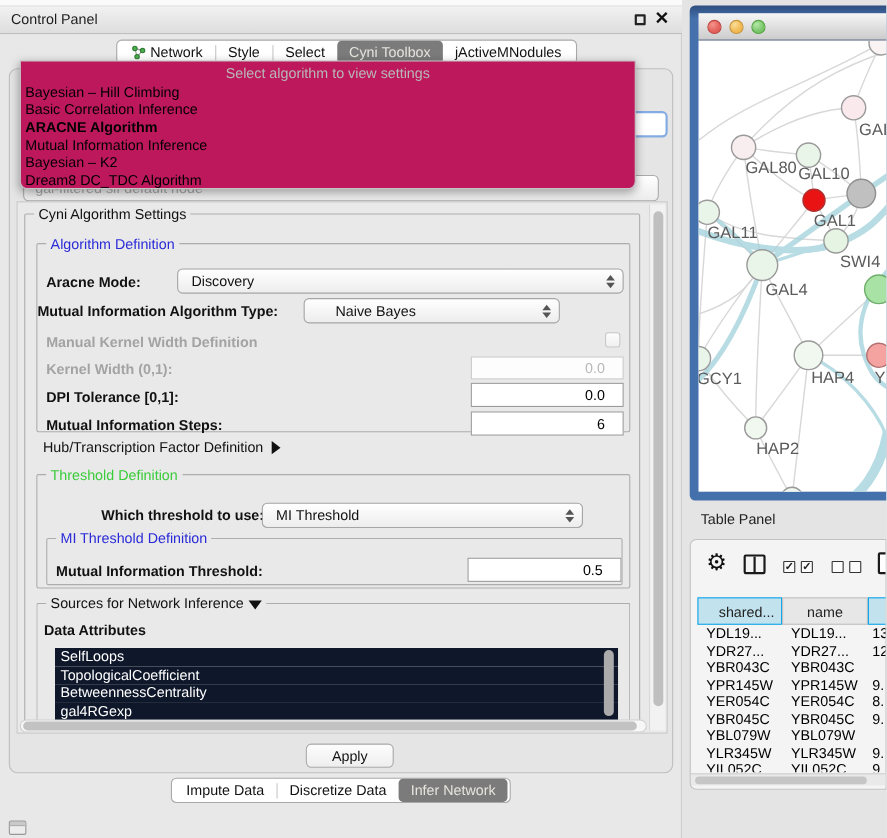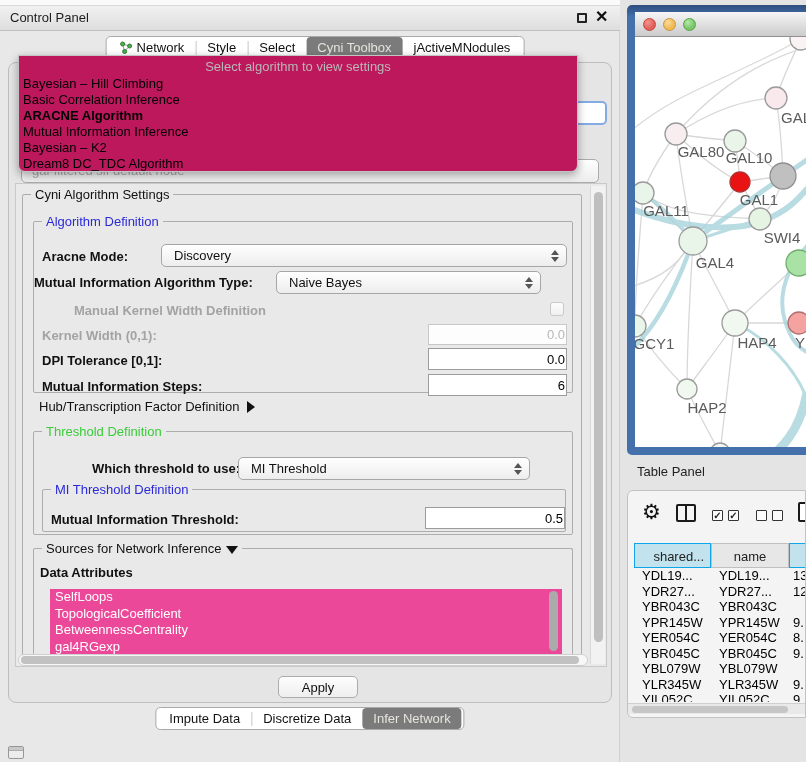--- a/index.html
+++ b/index.html
@@ -39,44 +39,44 @@
   .lbl.b{font-weight:bold;}
   .lbl.dis{color:#A3A3A3;font-weight:bold;}
 
   .combo{position:absolute;height:23px;border:1px solid #A6A6A6;border-radius:5px;background:linear-gradient(#FFFFFF,#EDEDED);display:flex;align-items:center;}
   .cval{flex:1;font-size:13px;color:#111;padding-left:12px;}
   .ud{width:14px;display:flex;flex-direction:column;align-items:center;gap:2px;margin-right:4px;}
   .ud i{display:block;width:0;height:0;border-left:4px solid transparent;border-right:4px solid transparent;}
   .ud i.up{border-bottom:5px solid #555;}
   .ud i.dn{border-top:5px solid #555;}
 
-  .field{position:absolute;height:22px;border:1px solid #9C9C9C;background:#FFF;font-size:13px;color:#000;text-align:right;padding:0 1px;}
+  .field{position:absolute;height:22px;border:1px solid #9C9C9C;background:#FFF;font-size:13px;color:#000;text-align:right;padding:0 16px;}
   .field.dis{border-color:#C8C8C8;color:#B8B8B8;background:#FDFDFD;}
   .cbox{position:absolute;width:14px;height:14px;border:1px solid #C9C9C9;border-radius:3px;background:linear-gradient(#FDFDFD,#F0F0F0);}
 
   .l-aracne{left:8px;top:27px;}   .c-aracne{left:127px;top:22px;width:406px;}
-  .l-mitype{left:0;top:53px;}   .c-mitype{left:242px;top:49px;width:265px;}
-  .l-manual{left:8px;top:81px;margin-left:32px;}   .cb-manual{left:516px;top:80px;}
+  .l-mitype{left:0;top:53px;}   .c-mitype{left:242px;top:49px;width:233px;padding-left:16px;}
+  .l-manual{left:8px;top:81px;}   .cb-manual{left:516px;top:80px;}
   .l-kernel{left:8px;top:106px;}  .f-kernel{left:394px;top:102px;width:139px;height:21px;}
   .l-dpi{left:8px;top:131px;}     .f-dpi{left:394px;top:126px;width:139px;}
   .l-steps{left:8px;top:157px;}   .f-steps{left:394px;top:152px;width:139px;}
 
   .hub-row{position:absolute;left:16px;top:204px;font-size:13px;color:#111;display:flex;align-items:center;gap:8px;}
   .tri-right{width:0;height:0;border-top:6px solid transparent;border-bottom:6px solid transparent;border-left:8px solid #111;}
   .tri-down{display:inline-block;width:0;height:0;border-left:6px solid transparent;border-right:6px solid transparent;border-top:8px solid #111;vertical-align:middle;margin-left:4px;}
 
   .g-threshold{left:10px;top:236px;width:540px;height:104px;}
   .l-which{left:58px;top:29px;}  .c-which{left:204px;top:25px;width:292px;}
   .g-mithr{left:8px;top:57px;width:524px;height:43px;}
   .l-mithr{left:8px;top:22px;}   .f-mithr{left:382px;top:17px;width:140px;}
 
   .g-sources{left:10px;top:353px;width:540px;height:112px;border-bottom:none;}
   .l-dattr{left:6px;top:16px;}
   .attr-list{position:absolute;left:16px;top:40px;width:512px;height:66px;background:#FFF;overflow:hidden;}
-  .attr-item{height:16.5px;line-height:16.5px;background:#ec4899;color:#FFF;font-size:13px;padding-left:5px;white-space:nowrap;}
+  .attr-item{height:16.5px;line-height:16.5px;background:#0f172a;color:#FFF;font-size:13px;padding-left:5px;white-space:nowrap;}
   .list-thumb{position:absolute;right:2px;top:2px;width:9px;height:60px;background:#ABABAB;border-radius:5px;}
 
   .vscroll{position:absolute;left:574px;top:2px;width:15px;height:478px;background:#F2F2F2;border-left:1px solid #D8D8D8;}
   .vthumb{position:absolute;left:3px;top:6px;width:9px;height:450px;background:#BFBFBF;border-radius:5px;}
   .hscroll{position:absolute;left:2px;top:470px;width:570px;height:12px;background:#F7F7F7;border:1px solid #D0D0D0;border-radius:6px;}
   .hthumb{position:absolute;left:2px;top:1px;width:558px;height:8px;background:#C2C2C2;border-radius:4px;}
 
   .apply{position:absolute;left:269px;top:613px;width:80px;height:22px;border:1px solid #ACACAC;border-radius:5px;background:linear-gradient(#FDFDFD,#EEEEEE);font-size:13px;color:#111;}
 
   .bottom-tabs{position:absolute;left:310px;top:707px;transform:translateX(-50%);height:23px;display:flex;align-items:center;background:#FFF;border:1px solid #A9A9A9;border-radius:5px;padding:0 2px;}

